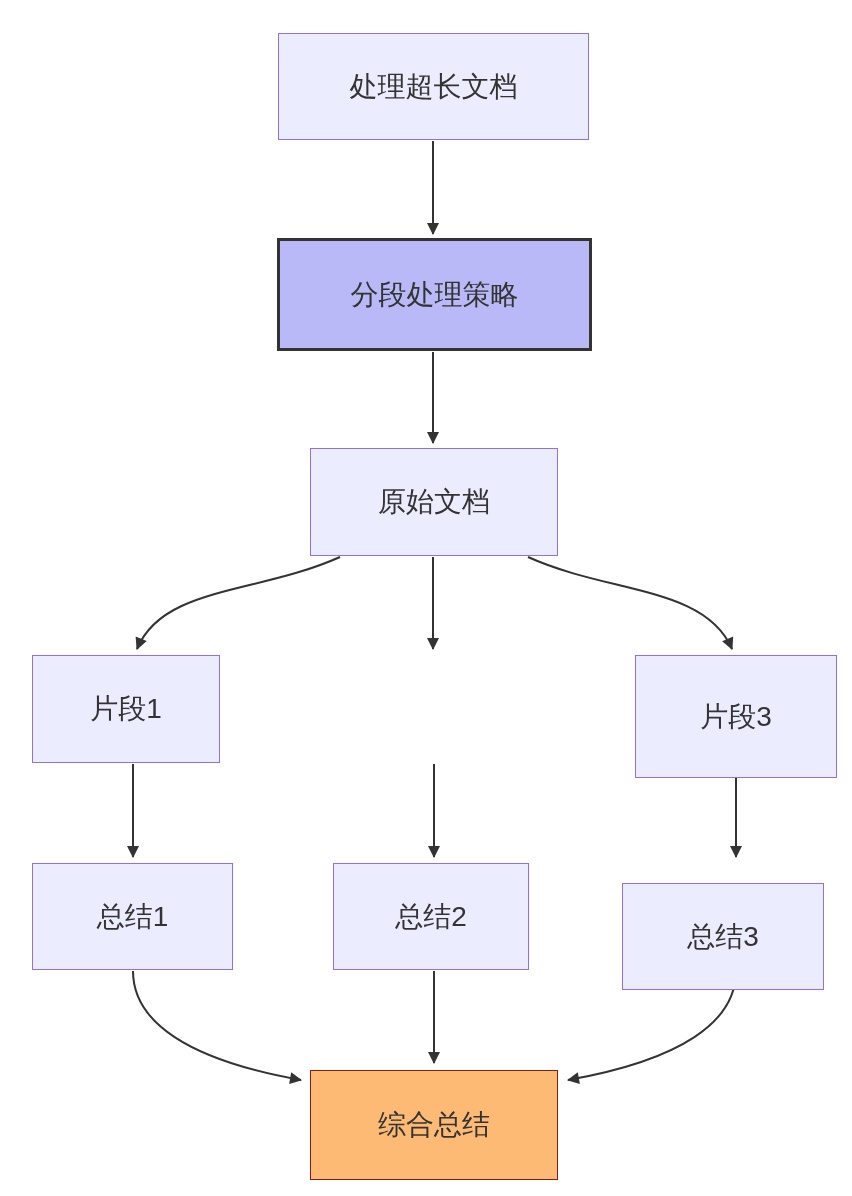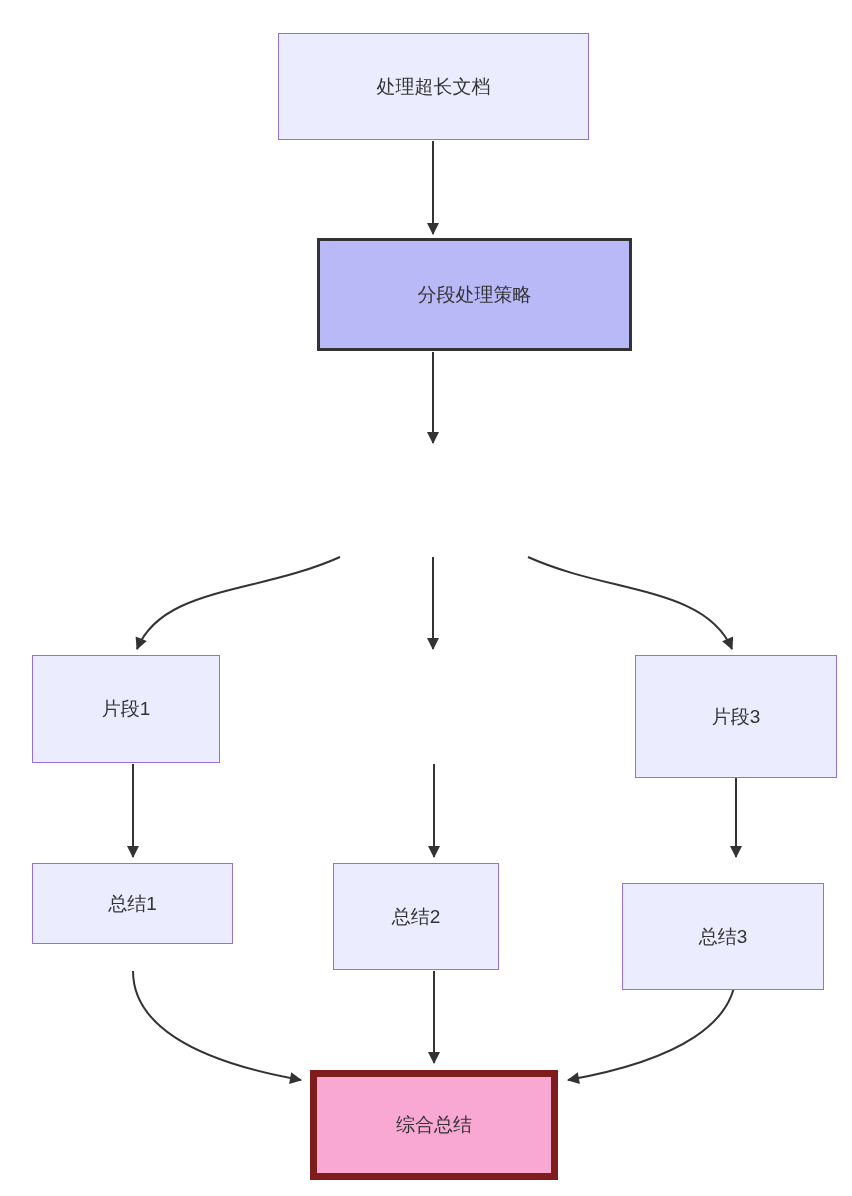--- a/index.html
+++ b/index.html
@@ -26,42 +26,42 @@
     fill: none;
     stroke: #333333;
     stroke-width: 2px;
   }
   .node {
     position: absolute;
     box-sizing: border-box;
     display: flex;
     align-items: center;
     justify-content: center;
-    font-size: 19px;
+    font-size: 28px;
     color: #333333;
     text-align: center;
     background: #ECECFF;
     border: 1px solid #9370DB;
   }
   .node.emph {
     background: #B9B9F8;
     border: 3px solid #333333;
   }
   .node.final {
-    background: #f9a8d4;
-    border: 7px solid #7f1d1d;
+    background: #fdba74;
+    border: 1px solid #7f1d1d;
   }
   #n-doc      { left: 278px; top: 33px;   width: 311px; height: 107px; }
-  #n-strategy { left: 277px; top: 238px;  width: 315px; height: 113px; margin-left: 40px; }
+  #n-strategy { left: 277px; top: 238px;  width: 315px; height: 113px; }
   #n-original { left: 310px; top: 448px;  width: 248px; height: 108px; }
   #n-seg1     { left: 32px;  top: 655px;  width: 188px; height: 108px; }
   #n-seg2     { left: 333px; top: 655px;  width: 202px; height: 108px; }
   #n-seg3     { left: 635px; top: 655px;  width: 202px; height: 123px; }
-  #n-sum1     { left: 32px;  top: 863px;  width: 201px; height: 81px; }
-  #n-sum2     { left: 333px; top: 863px;  width: 166px; height: 107px; }
+  #n-sum1     { left: 32px;  top: 863px;  width: 201px; height: 107px; }
+  #n-sum2     { left: 333px; top: 863px;  width: 196px; height: 107px; }
   #n-sum3     { left: 622px; top: 863px;  width: 202px; height: 107px; margin-top: 20px; }
   #n-final    { left: 310px; top: 1070px; width: 248px; height: 110px; }
 </style>
 </head>
 <body>
 
 <div class="canvas">
 
   <svg class="edges" viewBox="0 0 852 1196" xmlns="http://www.w3.org/2000/svg">
     <defs>
@@ -79,20 +79,21 @@
     <path class="edge" d="M736 764 V 857" marker-end="url(#arrowhead)"></path>
     <path class="edge" d="M133 971 C 133 1022, 188 1060, 301 1080" marker-end="url(#arrowhead)"></path>
     <path class="edge" d="M434 971 V 1063" marker-end="url(#arrowhead)"></path>
     <path class="edge" d="M736 971 C 736 1022, 681 1060, 568 1080" marker-end="url(#arrowhead)"></path>
   </svg>
 
   <div class="node" id="n-doc">处理超长文档</div>
 
   <div class="node emph" id="n-strategy">分段处理策略</div>
 
+  <div class="node" id="n-original">原始文档</div>
 
   <div class="node" id="n-seg1">片段1</div>
 
 
   <div class="node" id="n-seg3">片段3</div>
 
   <div class="node" id="n-sum1">总结1</div>
 
   <div class="node" id="n-sum2">总结2</div>
 

